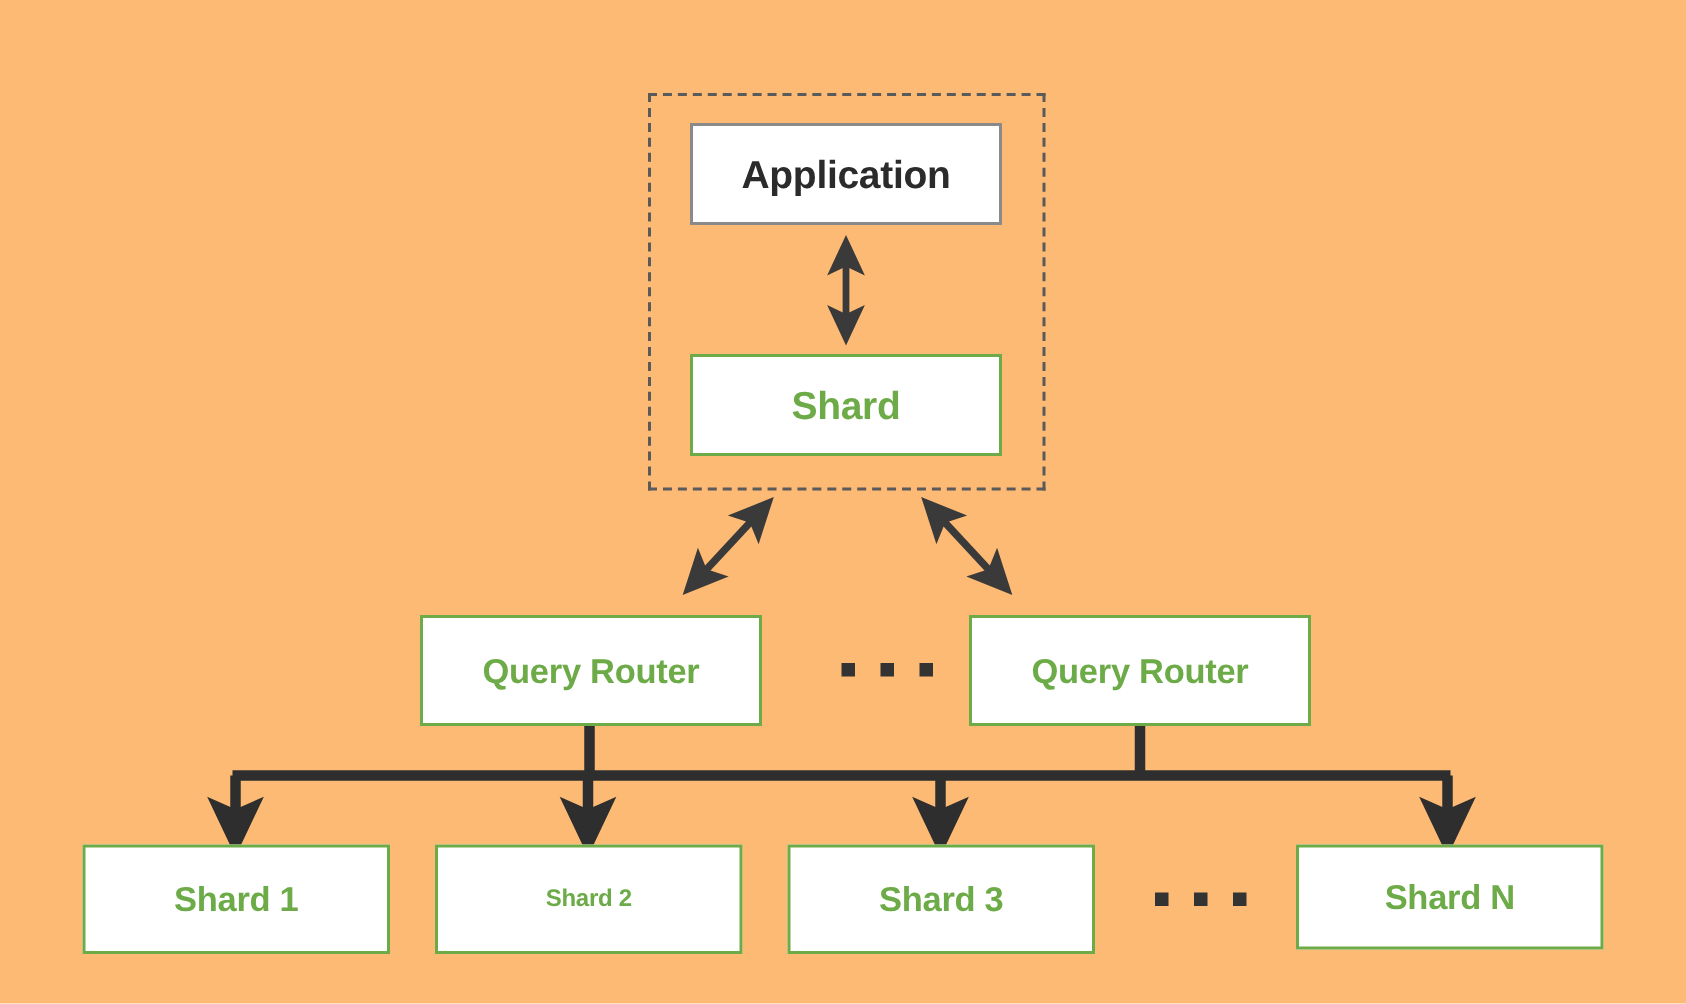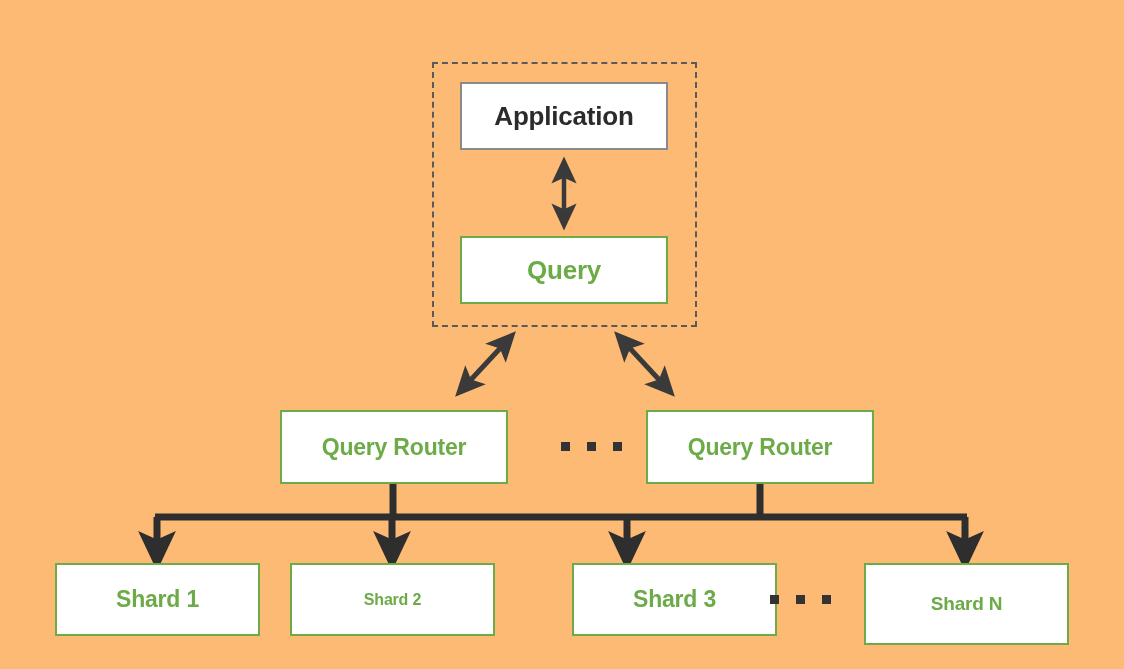--- a/index.html
+++ b/index.html
@@ -108,21 +108,21 @@
     </g>
   </svg>
 
   <div class="dashed-group" style="left:432px; top:62px; width:265px; height:265px;"></div>
 
   <div class="node app" style="left:460px; top:82px; width:208px; height:68px; font-size:26px;">
     <span class="lbl">Application</span>
   </div>
 
   <div class="node" style="left:460px; top:236px; width:208px; height:68px; font-size:26px;">
-    <span class="lbl">Query</span>
+    <span class="lbl">Shard</span>
   </div>
 
   <div class="node" style="left:280px; top:410px; width:228px; height:74px; font-size:23px;">
     <span class="lbl">Query Router</span>
   </div>
 
   <div class="dots" style="left:561px; top:442px;">
     <i></i>
       <i></i>
       <i></i>
@@ -133,27 +133,27 @@
   </div>
 
   <div class="node" style="left:55px; top:563px; width:205px; height:73px; font-size:23px;text-align:right;">
     <span class="lbl">Shard 1</span>
   </div>
 
   <div class="node" style="left:290px; top:563px; width:205px; height:73px; font-size:16px;">
     <span class="lbl">Shard 2</span>
   </div>
 
-  <div class="node" style="left:525px; top:563px; width:205px; height:73px; font-size:23px;margin-left:47px;">
+  <div class="node" style="left:525px; top:563px; width:205px; height:73px; font-size:23px;">
     <span class="lbl">Shard 3</span>
   </div>
 
   <div class="dots" style="left:770px; top:595px;">
     <i></i>
       <i></i>
       <i></i>
   </div>
 
-  <div class="node" style="left:864px; top:563px; width:205px; height:82px; font-size:19px;">
+  <div class="node" style="left:864px; top:563px; width:205px; height:70px; font-size:23px;">
     <span class="lbl">Shard N</span>
   </div>
 
 </div>
 
 </body></html>

